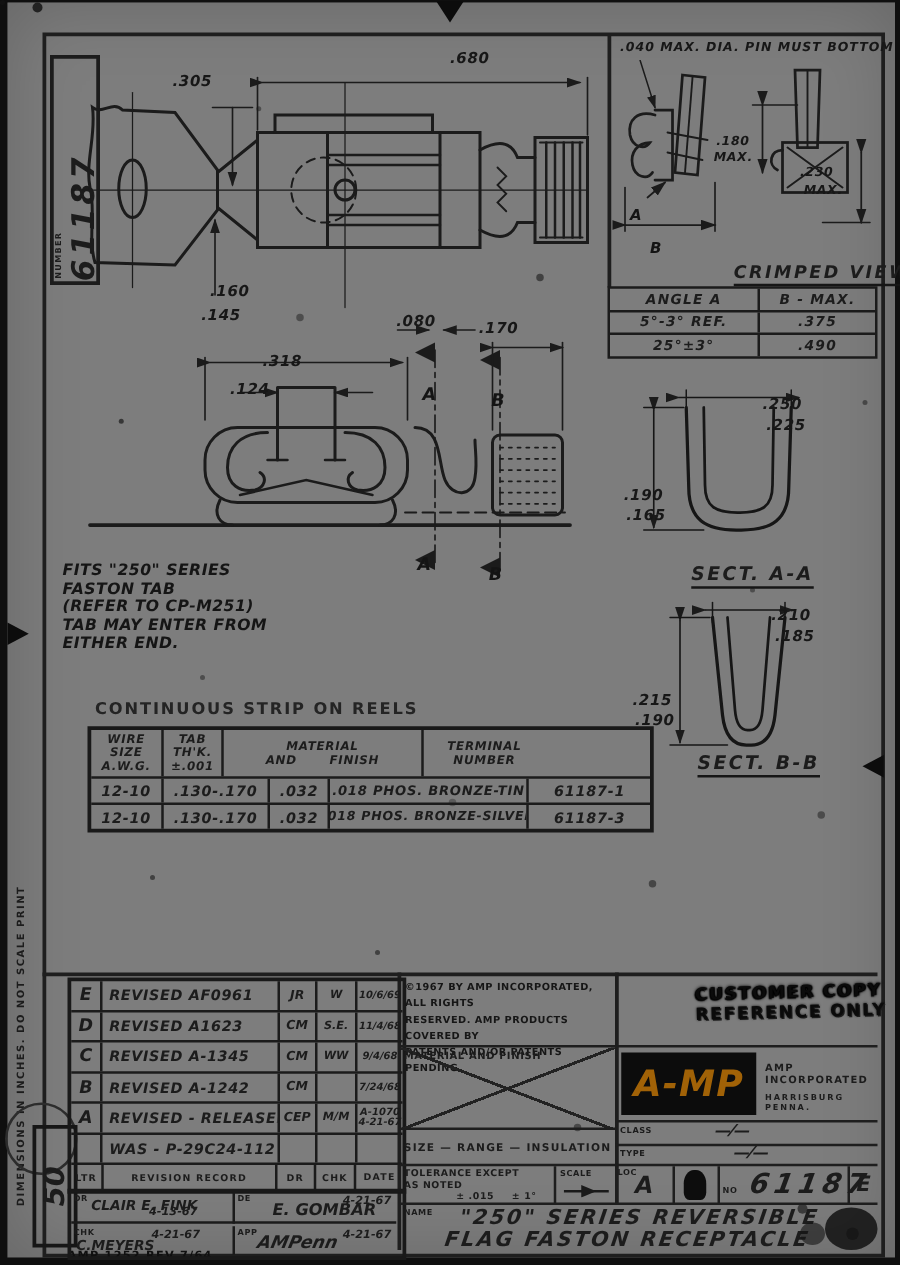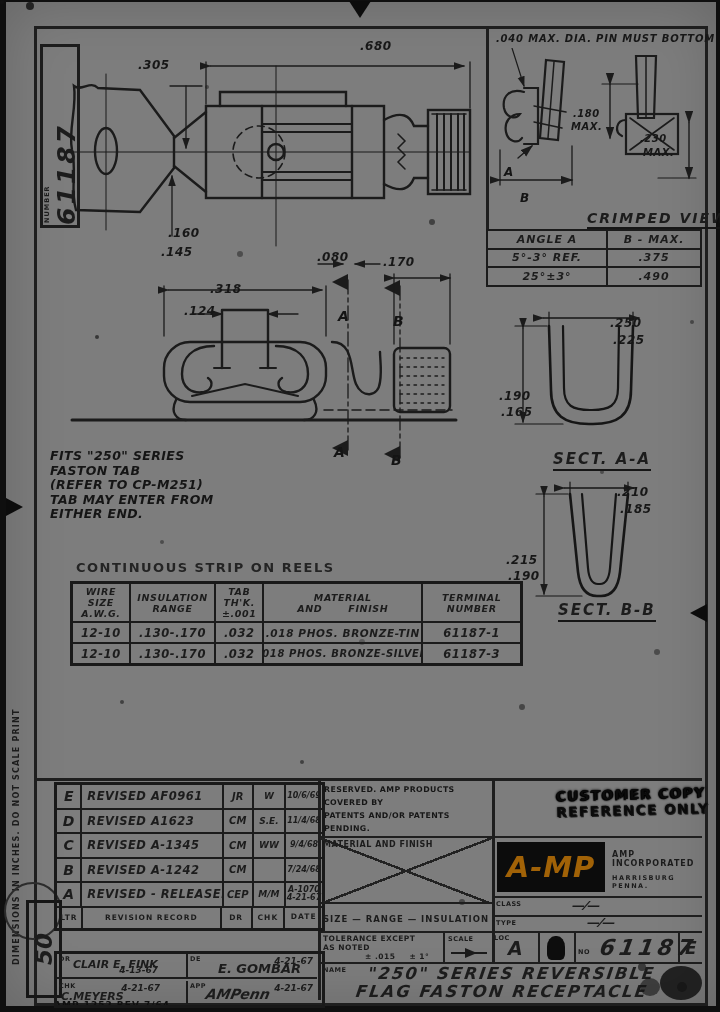--- a/index.html
+++ b/index.html
@@ -301,24 +301,20 @@
   <div class="abs sect-title" style="left:558px;top:601px;">SECT. B-B</div>
 
   <div class="abs" style="left:76px;top:560px;font-size:13px;font-weight:bold;letter-spacing:1.5px;color:#242424;">CONTINUOUS STRIP ON REELS</div>
   <div class="abs st" style="left:70px;top:581px;width:447px;">
     <div class="st-row" style="height:37px;">
       <div class="st-cell w1">
         <span class="st-h">WIRE</span>
         <span class="st-h">SIZE</span>
         <span class="st-h">A.W.G.</span>
       </div>
-      <div class="st-cell w2">
-        <span class="st-h">INSULATION</span>
-        <span class="st-h">RANGE</span>
-      </div>
       <div class="st-cell w3">
         <span class="st-h">TAB</span>
         <span class="st-h">TH'K.</span>
         <span class="st-h">±.001</span>
       </div>
       <div class="st-cell w4">
         <span class="st-h">MATERIAL</span>
         <span class="st-h" style="display:flex;gap:26px;">
           <span>AND</span>
           <span>FINISH</span>
@@ -401,20 +397,27 @@
     <div class="rt-row">
       <div class="rt-cell c-ltr">A</div>
       <div class="rt-cell c-desc">REVISED - RELEASED</div>
       <div class="rt-cell c-dr">CEP</div>
       <div class="rt-cell c-chk">M/M</div>
       <div class="rt-cell c-date">
         <span>A-1070</span>
         <span>4-21-67</span>
       </div>
     </div>
+    <div class="rt-row">
+      <div class="rt-cell c-ltr"></div>
+      <div class="rt-cell c-desc">WAS - P-29C24-112</div>
+      <div class="rt-cell c-dr"></div>
+      <div class="rt-cell c-chk"></div>
+      <div class="rt-cell c-date"></div>
+    </div>
     <div class="rt-row rt-hdr" style="height:20px;">
       <div class="rt-cell c-ltr">LTR</div>
       <div class="rt-cell c-desc" style="justify-content:center;padding-left:0;">REVISION RECORD</div>
       <div class="rt-cell c-dr">DR</div>
       <div class="rt-cell c-chk">CHK</div>
       <div class="rt-cell c-date">DATE</div>
     </div>
   </div>
 
   <div class="abs sig" style="left:54px;top:951px;width:265px;height:51px;">
@@ -434,20 +437,21 @@
       <span class="sig-date" style="right:26px;">4-21-67</span>
     </div>
     <div class="sig-cell">
       <span class="sig-lab">APP</span>
       <span class="sig-name" style="left:18px;top:5px;font-size:14px;transform:skewX(-12deg);">AMPenn</span>
       <span class="sig-date">4-21-67</span>
     </div>
   </div>
 
   <div class="abs copyright" style="left:324px;top:783px;width:166px;">
+    <div>©1967 BY AMP INCORPORATED, ALL RIGHTS</div>
     <div>RESERVED. AMP PRODUCTS COVERED BY</div>
     <div>PATENTS AND/OR PATENTS PENDING.</div>
   </div>
   <div class="abs xbox" style="left:320px;top:836px;width:172px;height:66px;border-top:2.5px solid #1e1e1e;">
     <span class="abs tiny-lab" style="left:3px;top:2px;font-size:8px;">MATERIAL AND FINISH</span>
   </div>
   <div class="abs" style="left:320px;top:902px;width:172px;height:29px;border-top:2.5px solid #1e1e1e;display:flex;align-items:center;">
     <span class="tiny-lab" style="font-size:8.5px;padding-left:3px;letter-spacing:1px;">SIZE — RANGE — INSULATION</span>
   </div>
   <div class="abs" style="left:320px;top:931px;width:172px;height:31px;border-top:2.5px solid #1e1e1e;display:flex;">

